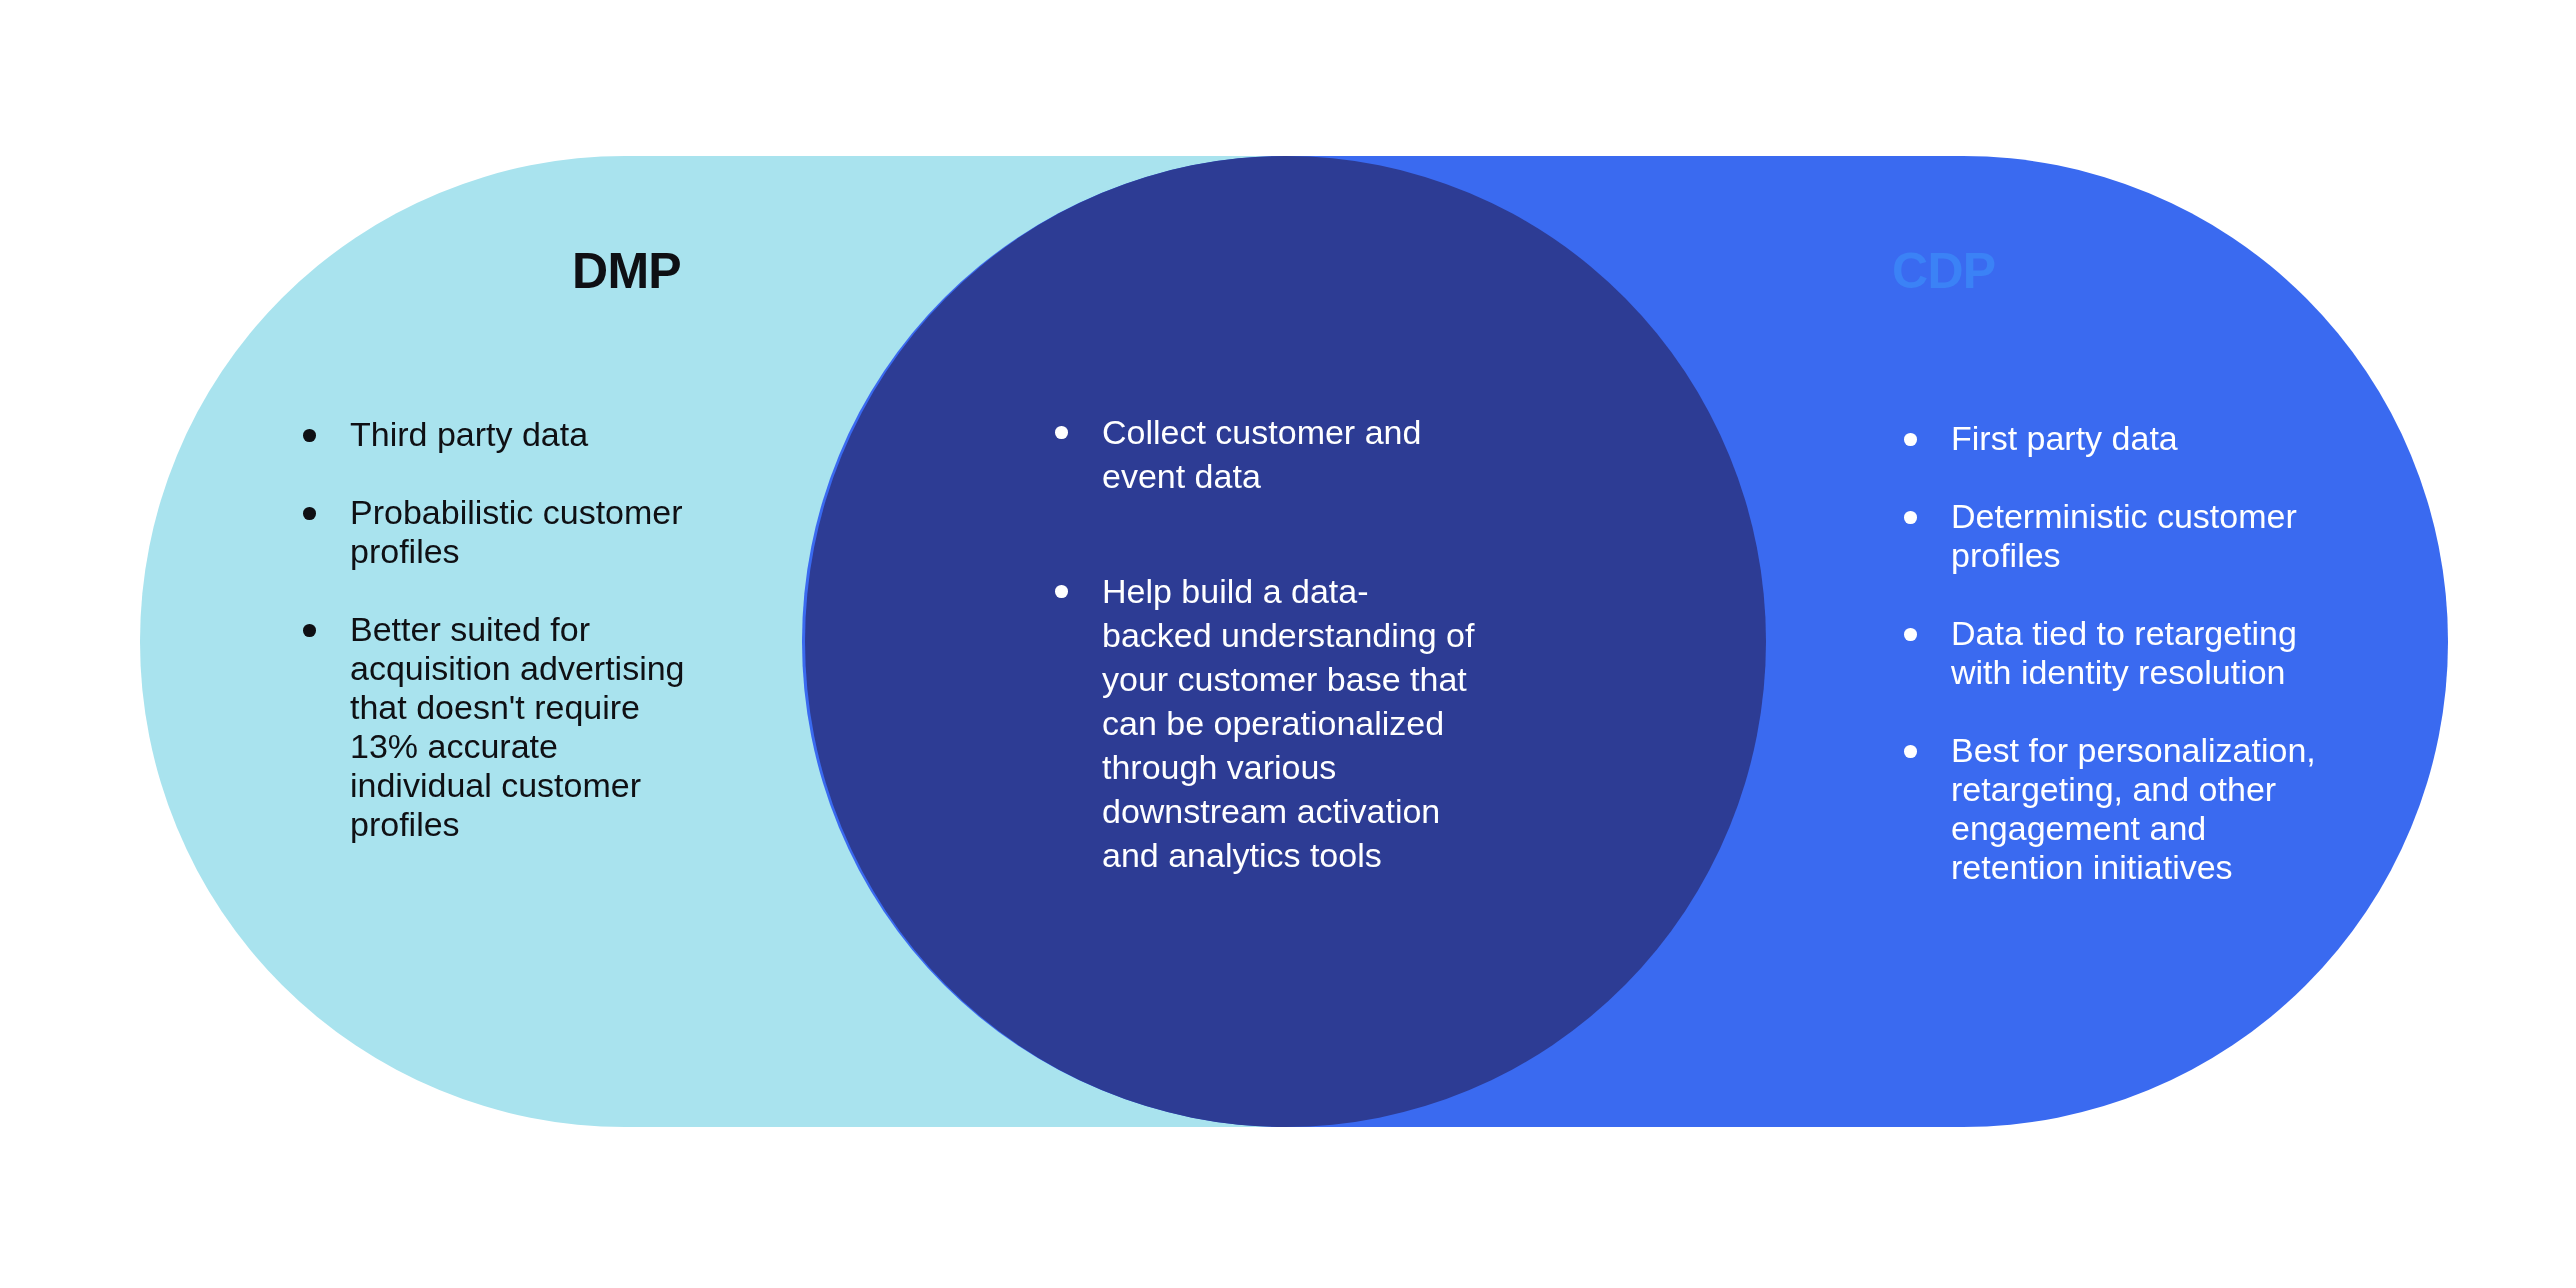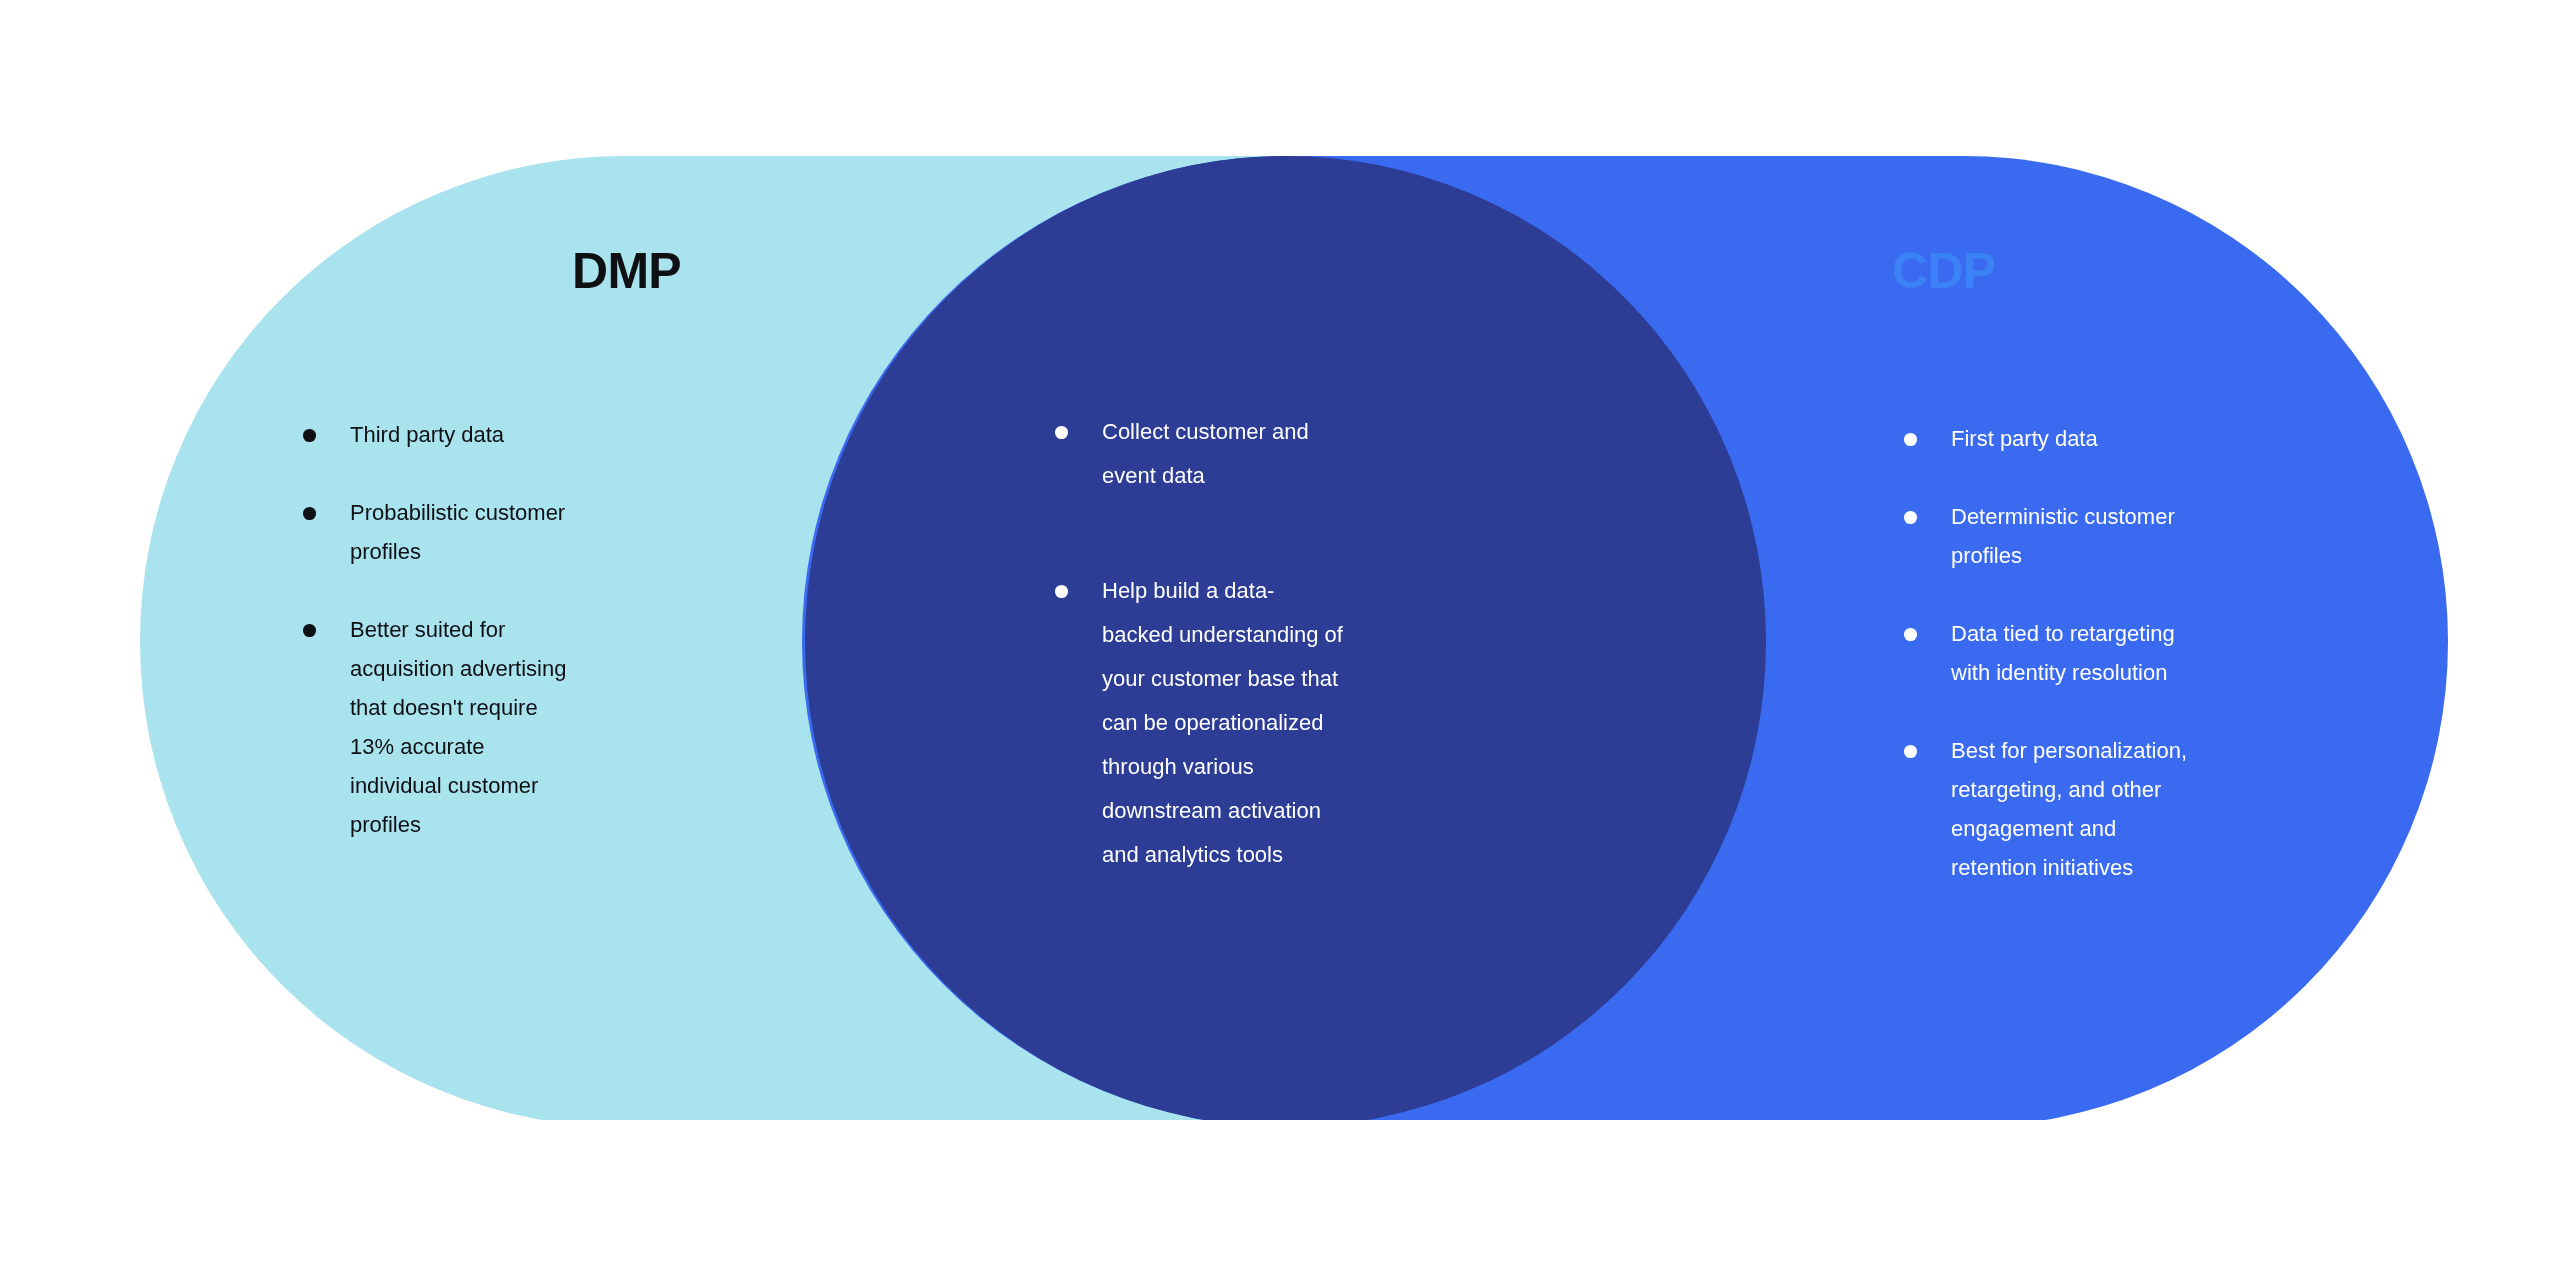--- a/index.html
+++ b/index.html
@@ -3,21 +3,21 @@
 <meta charset="utf-8">
 <style>
   html, body {
     margin: 0;
     padding: 0;
     background: #ffffff;
   }
   .canvas {
     position: relative;
     width: 2576px;
-    height: 1120px;
+    height: 1288px;
     background: #ffffff;
     overflow: hidden;
     font-family: "Liberation Sans", "DejaVu Sans", sans-serif;
   }
   .pill {
     position: absolute;
     top: 156px;
     height: 971px;
     border-radius: 485px;
     z-index: 1;
@@ -53,21 +53,21 @@
     z-index: 3;
   }
   .title-dmp { left: 572px; color: #0f1014; }
   .title-cdp { left: 1892px; color: #ffffff; }
   .col {
     position: absolute;
     margin: 0;
     padding: 0;
     list-style: none;
     width: 523px;
-    font-size: 22px;
+    font-size: 34px;
     z-index: 3;
   }
   .col li {
     position: relative;
     padding-left: 47px;
     white-space: pre-line;
   }
   .col li::before {
     content: "";
     position: absolute;

